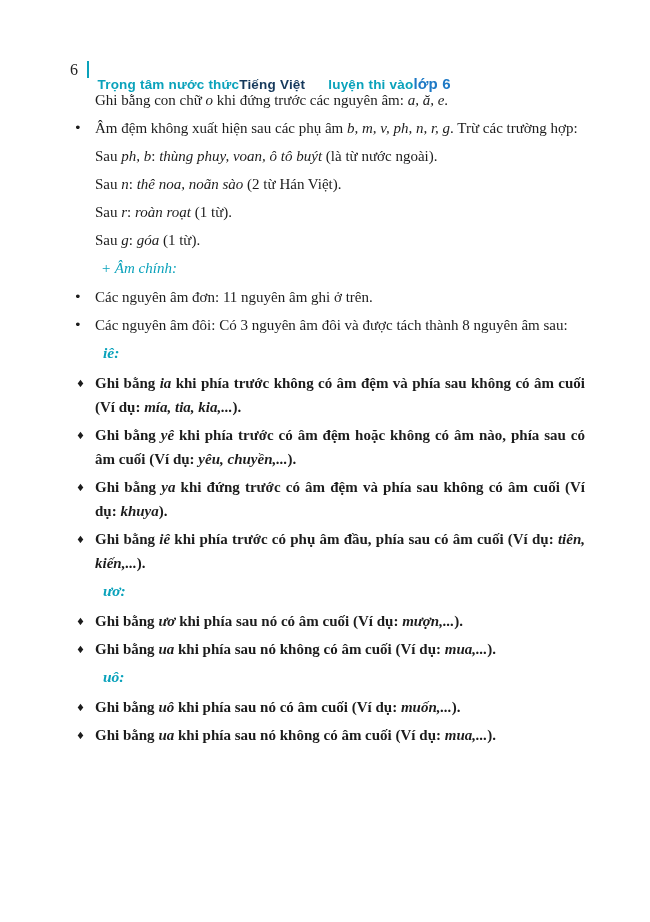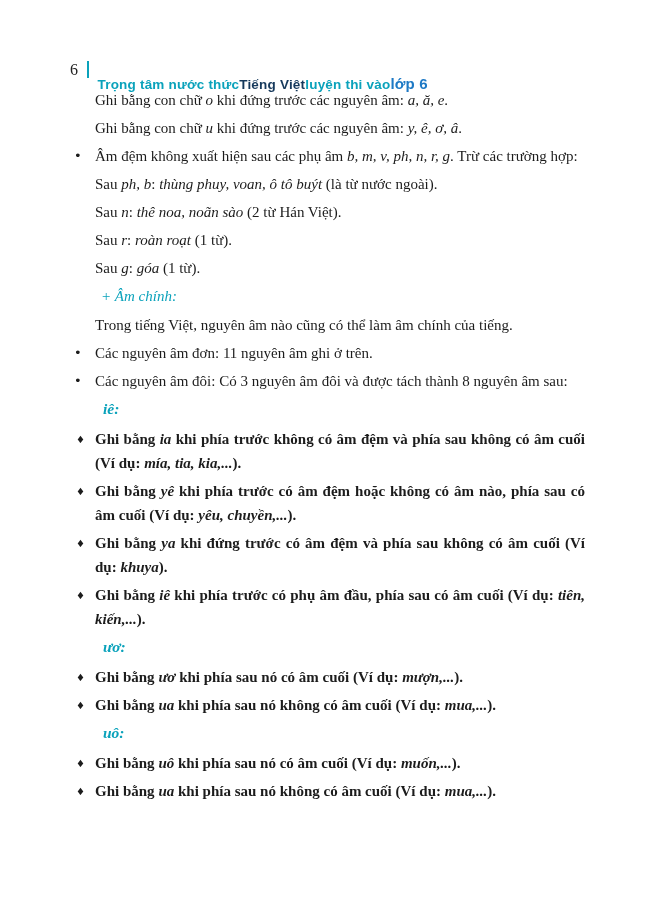--- a/index.html
+++ b/index.html
@@ -47,34 +47,32 @@
 </head>
 <body>
 
 <div class="page">
   <header class="header">
     <span class="pn">6</span>
     <span class="bar"></span>
     <span class="title">
         <span style="color: rgb(10, 162, 187);">Trọng tâm nước thức </span>
         <span style="color: rgb(22, 57, 92); margin-top: 30px;">Tiếng Việt </span>
-        <span style="color: rgb(10, 162, 187);">luyện thi vào </span>
+        <span style="color: rgb(10, 162, 187); padding-left: 23px;">luyện thi vào </span>
         <span class="big" style="color: rgb(29, 121, 197);">lớp 6</span>
       </span>
   </header>
   <main class="content">
       <div class="para plain"><span><span>Ghi bằng con chữ </span><span class="i">o</span><span> khi đứng trước các nguyên âm: </span><span class="i">a, ă, e</span><span>.</span></span></div>
-      <div class="para plain"><span><span>Ghi bằng con chữ </span><span class="i">u</span><span> khi đứng trước các nguyên âm: </span><span class="i">y, ê, ơ, â</span><span>.</span></span></div>
       <div class="para bullet"><span class="marker">•</span><span><span>Âm đệm không xuất hiện sau các phụ âm </span><span class="i">b, m, v, ph, n, r, g</span><span>. Trừ các trường hợp:</span></span></div>
       <div class="para plain"><span><span>Sau </span><span class="i">ph, b</span><span>: </span><span class="i">thùng phuy, voan, ô tô buýt</span><span> (là từ nước ngoài).</span></span></div>
       <div class="para plain"><span><span>Sau </span><span class="i">n</span><span>: </span><span class="i">thê noa, noãn sào</span><span> (2 từ Hán Việt).</span></span></div>
       <div class="para plain"><span><span>Sau </span><span class="i">r</span><span>: </span><span class="i">roàn roạt</span><span> (1 từ).</span></span></div>
       <div class="para plain"><span><span>Sau </span><span class="i">g</span><span>: </span><span class="i">góa</span><span> (1 từ).</span></span></div>
       <div class="para subhead"><span><span class="i" style="color: rgb(10, 162, 187);">+ Âm chính:</span></span></div>
-      <div class="para plain"><span><span>Trong tiếng Việt, nguyên âm nào cũng có thể làm âm chính của tiếng.</span></span></div>
       <div class="para bullet"><span class="marker">•</span><span><span>Các nguyên âm đơn: 11 nguyên âm ghi ở trên.</span></span></div>
       <div class="para bullet"><span class="marker">•</span><span><span>Các nguyên âm đôi: Có 3 nguyên âm đôi và được tách thành 8 nguyên âm sau:</span></span></div>
       <div class="para subhead2"><span><span class="i b" style="color: rgb(10, 162, 187); margin-top: 36px;">iê:</span></span></div>
       <div class="para diamond"><span class="marker">♦</span><span><span class="b">Ghi bằng </span><span class="i b">ia</span><span class="b"> khi phía trước không có âm đệm và phía sau không có âm cuối (Ví dụ: </span><span class="i b">mía, tia, kia,...</span><span class="b">).</span></span></div>
       <div class="para diamond"><span class="marker">♦</span><span><span class="b">Ghi bằng </span><span class="i b">yê</span><span class="b"> khi phía trước có âm đệm hoặc không có âm nào, phía sau có âm cuối (Ví dụ: </span><span class="i b">yêu, chuyền,...</span><span class="b">).</span></span></div>
       <div class="para diamond"><span class="marker">♦</span><span><span class="b">Ghi bằng </span><span class="i b">ya</span><span class="b"> khi đứng trước có âm đệm và phía sau không có âm cuối (Ví dụ: </span><span class="i b">khuya</span><span class="b">).</span></span></div>
       <div class="para diamond"><span class="marker">♦</span><span><span class="b">Ghi bằng </span><span class="i b">iê</span><span class="b"> khi phía trước có phụ âm đầu, phía sau có âm cuối (Ví dụ: </span><span class="i b">tiên, kiến,...</span><span class="b">).</span></span></div>
       <div class="para subhead2"><span><span class="i b" style="color: rgb(10, 162, 187);">ươ:</span></span></div>
       <div class="para diamond"><span class="marker">♦</span><span><span class="b">Ghi bằng </span><span class="i b">ươ</span><span class="b"> khi phía sau nó có âm cuối (Ví dụ: </span><span class="i b">mượn,...</span><span class="b">).</span></span></div>
       <div class="para diamond"><span class="marker">♦</span><span><span class="b">Ghi bằng </span><span class="i b">ua</span><span class="b"> khi phía sau nó không có âm cuối (Ví dụ: </span><span class="i b">mua,...</span><span class="b">).</span></span></div>

